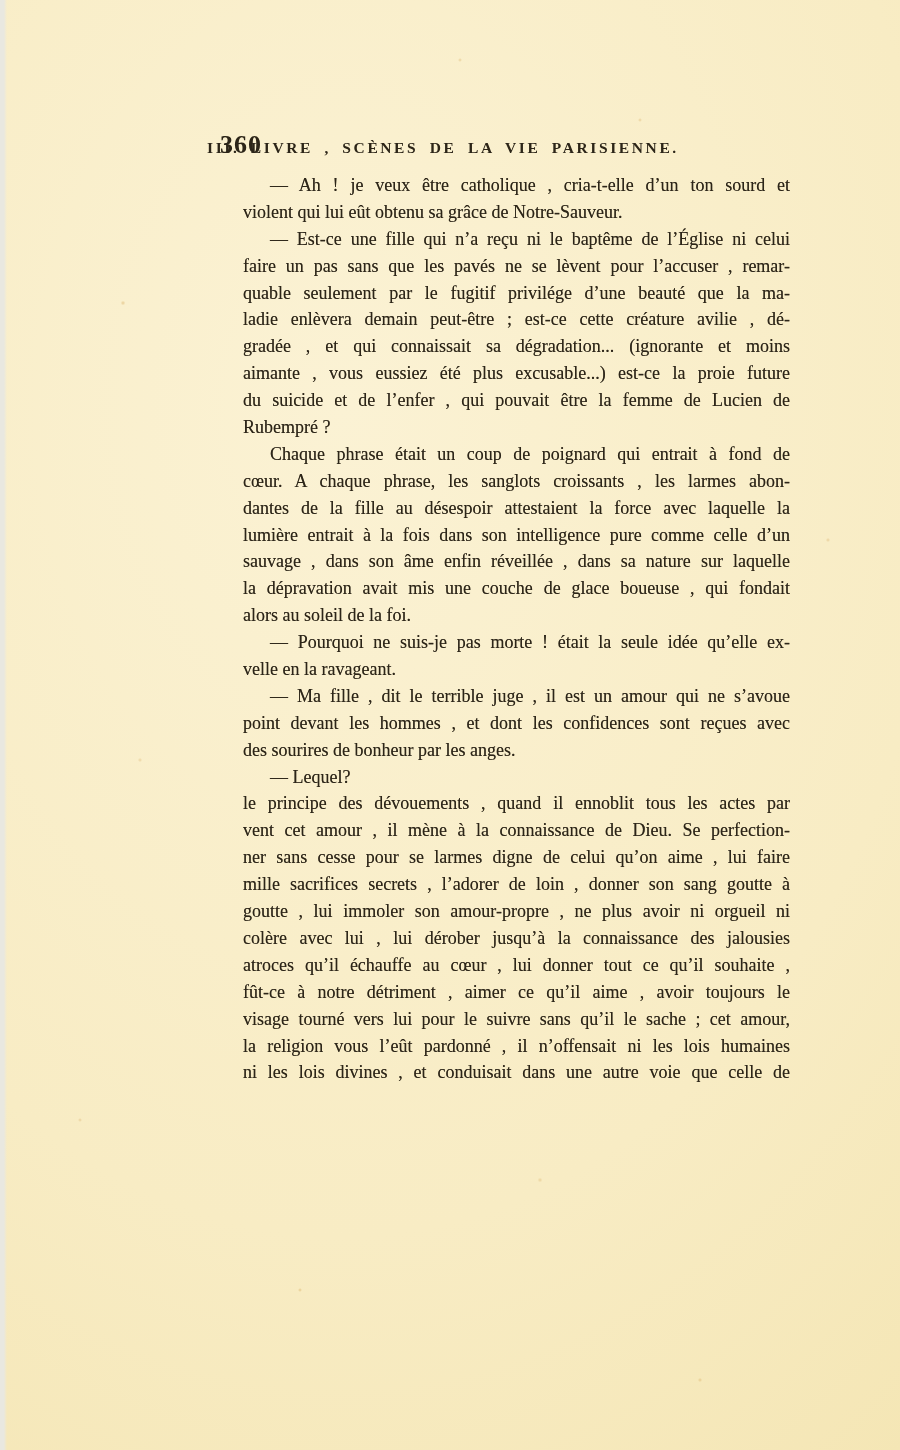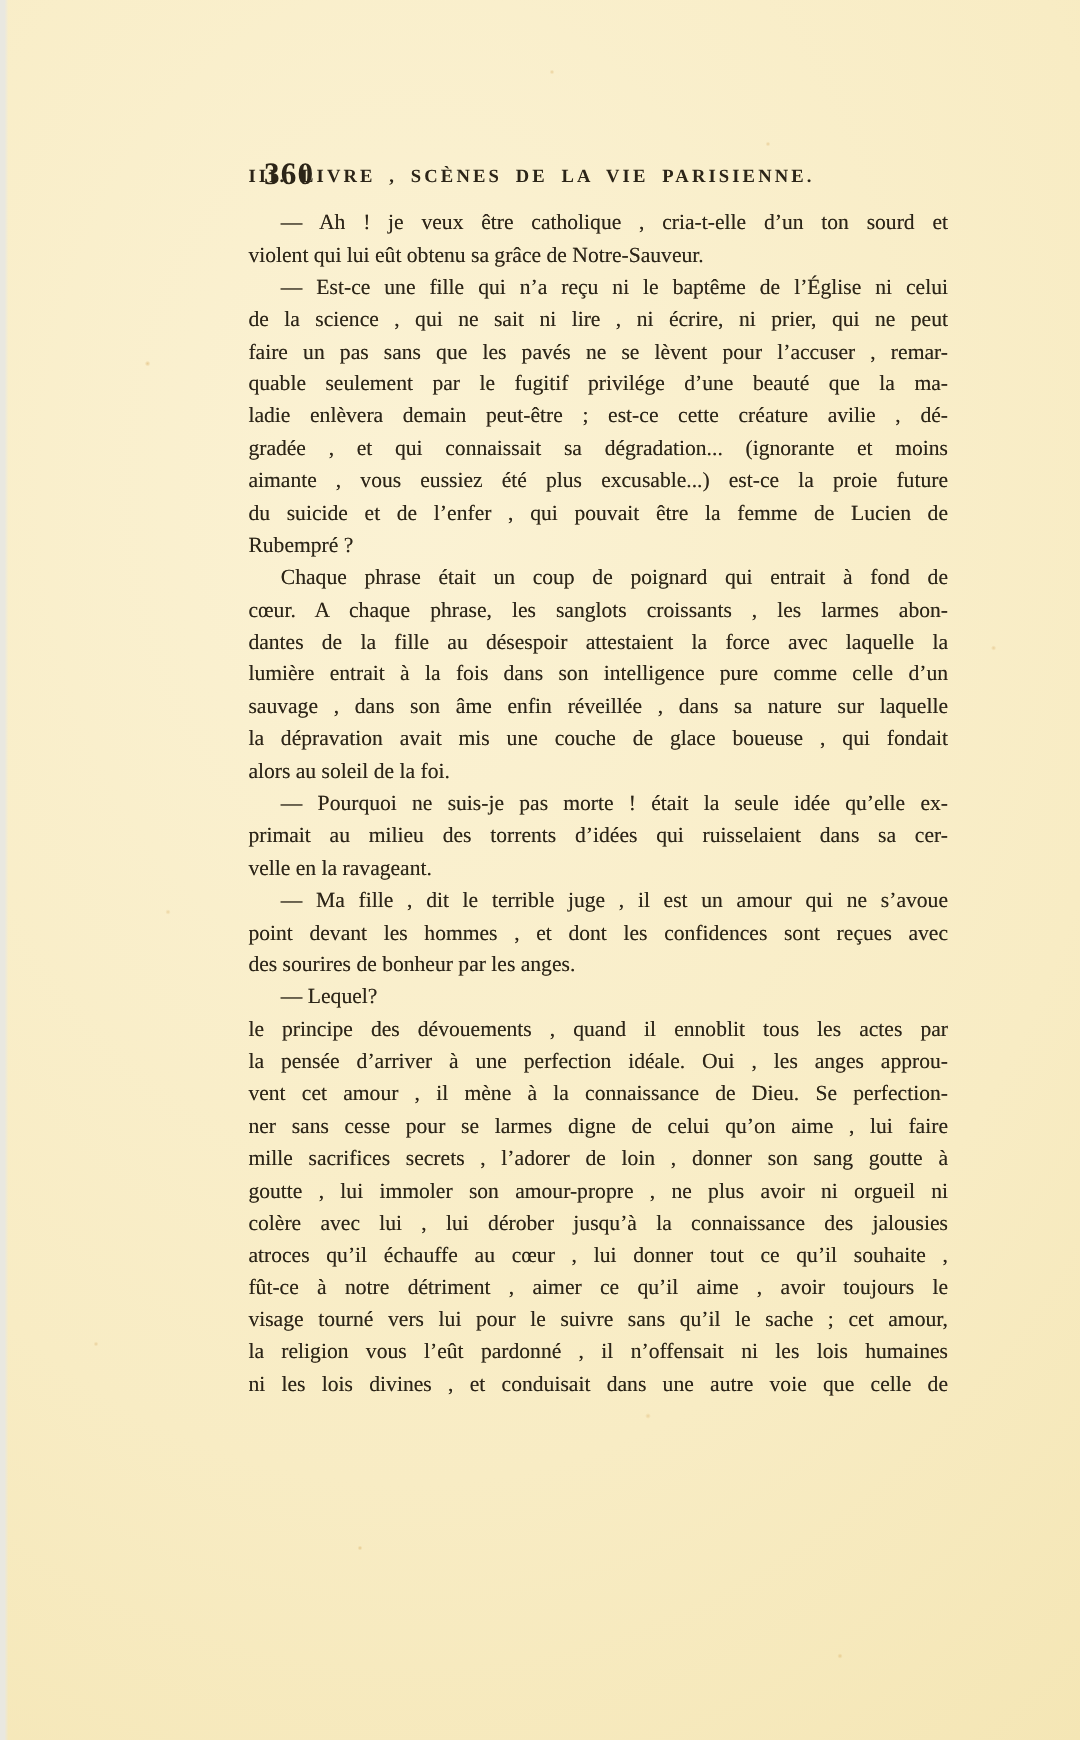--- a/index.html
+++ b/index.html
@@ -66,20 +66,21 @@
     top: 172px; left: 207px;
     width: 583px;
     font-size: 18px;
     text-shadow: 0 0 0.5px rgba(44,37,24,.55);
   }
   .jline {
     line-height: 26.9px;
     height: 26.9px;
     text-align: justify;
     text-align-last: justify;
+    margin-left: 36px;
   }
   .jline.last { text-align-last: left; }
   .jline.first { text-indent: 27px; }
 </style>
 </head>
 <body>
 
 <div class="scan-edge"></div>
 
 <div class="header">
@@ -87,54 +88,51 @@
   <div class="running-title">III. LIVRE , SCÈNES DE LA VIE PARISIENNE.</div>
 </div>
 
 <div class="body-text">
     <div class="paragraph">
       <div class="jline first">— Ah ! je veux être catholique , cria-t-elle d’un ton sourd et</div>
       <div class="jline last">violent qui lui eût obtenu sa grâce de Notre-Sauveur.</div>
     </div>
     <div class="paragraph">
       <div class="jline first">— Est-ce une fille qui n’a reçu ni le baptême de l’Église ni celui</div>
-      <div class="jline">de la science , qui ne sait ni lire , ni écrire, ni prier, qui ne peut</div>
       <div class="jline">faire un pas sans que les pavés ne se lèvent pour l’accuser , remar-</div>
       <div class="jline">quable seulement par le fugitif privilége d’une beauté que la ma-</div>
       <div class="jline">ladie enlèvera demain peut-être ; est-ce cette créature avilie , dé-</div>
       <div class="jline">gradée , et qui connaissait sa dégradation... (ignorante et moins</div>
       <div class="jline">aimante , vous eussiez été plus excusable...) est-ce la proie future</div>
       <div class="jline">du suicide et de l’enfer , qui pouvait être la femme de Lucien de</div>
       <div class="jline last">Rubempré ?</div>
     </div>
     <div class="paragraph">
       <div class="jline first">Chaque phrase était un coup de poignard qui entrait à fond de</div>
       <div class="jline">cœur. A chaque phrase, les sanglots croissants , les larmes abon-</div>
       <div class="jline">dantes de la fille au désespoir attestaient la force avec laquelle la</div>
       <div class="jline">lumière entrait à la fois dans son intelligence pure comme celle d’un</div>
       <div class="jline">sauvage , dans son âme enfin réveillée , dans sa nature sur laquelle</div>
       <div class="jline">la dépravation avait mis une couche de glace boueuse , qui fondait</div>
       <div class="jline last">alors au soleil de la foi.</div>
     </div>
     <div class="paragraph">
       <div class="jline first">— Pourquoi ne suis-je pas morte ! était la seule idée qu’elle ex-</div>
-      <div class="jline">primait au milieu des torrents d’idées qui ruisselaient dans sa cer-</div>
       <div class="jline last">velle en la ravageant.</div>
     </div>
     <div class="paragraph">
       <div class="jline first">— Ma fille , dit le terrible juge , il est un amour qui ne s’avoue</div>
       <div class="jline">point devant les hommes , et dont les confidences sont reçues avec</div>
       <div class="jline last">des sourires de bonheur par les anges.</div>
     </div>
     <div class="paragraph">
       <div class="jline first last">— Lequel?</div>
     </div>
     <div class="paragraph">
       <div class="jline">le principe des dévouements , quand il ennoblit tous les actes par</div>
-      <div class="jline">la pensée d’arriver à une perfection idéale. Oui , les anges approu-</div>
       <div class="jline">vent cet amour , il mène à la connaissance de Dieu. Se perfection-</div>
       <div class="jline">ner sans cesse pour se larmes digne de celui qu’on aime , lui faire</div>
       <div class="jline">mille sacrifices secrets , l’adorer de loin , donner son sang goutte à</div>
       <div class="jline">goutte , lui immoler son amour-propre , ne plus avoir ni orgueil ni</div>
       <div class="jline">colère avec lui , lui dérober jusqu’à la connaissance des jalousies</div>
       <div class="jline">atroces qu’il échauffe au cœur , lui donner tout ce qu’il souhaite ,</div>
       <div class="jline">fût-ce à notre détriment , aimer ce qu’il aime , avoir toujours le</div>
       <div class="jline">visage tourné vers lui pour le suivre sans qu’il le sache ; cet amour,</div>
       <div class="jline">la religion vous l’eût pardonné , il n’offensait ni les lois humaines</div>
       <div class="jline">ni les lois divines , et conduisait dans une autre voie que celle de</div>

